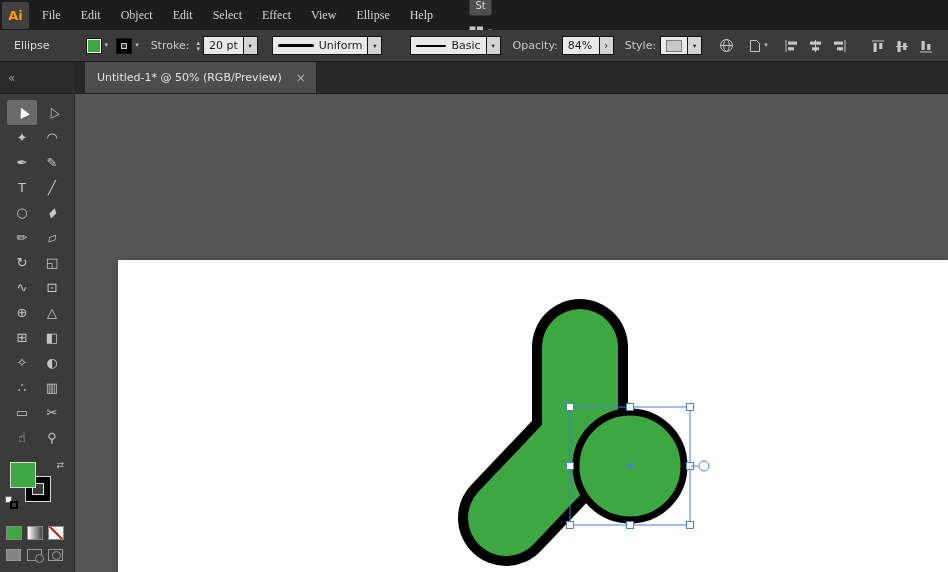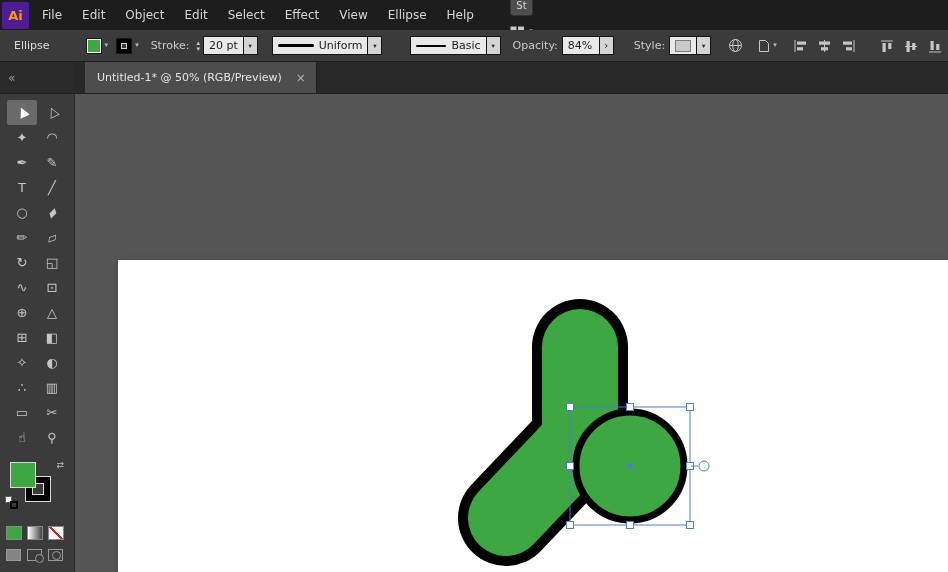--- a/index.html
+++ b/index.html
@@ -2,22 +2,22 @@
 <html style="--green: #3da742; --sel: #4a7fd6; --orange: #ff9a00;"><head>
 <meta charset="utf-8">
 <style>
   * { box-sizing: border-box; margin: 0; padding: 0; }
   html,body { width:948px; height:572px; overflow:hidden; }
   body { font-family:"DejaVu Sans","Liberation Sans",sans-serif; background:#565656; position:relative; }
   .app { position:absolute; inset:0; display:flex; flex-direction:column; }
 
   
   .menubar { height:30px; background:#1d1d1d; display:flex; align-items:center; flex:none; }
-  .logo { width:27px; height:27px; margin:1px 3px 1px 2px; background:#4c1d95; color:var(--orange); font-weight:bold; font-size:13px; display:flex; align-items:center; justify-content:center; border-radius:2px; }
-  .menus { display:flex; height:100%; }
+  .logo { width:27px; height:27px; margin:1px 3px 1px 2px; background:#404040; color:var(--orange); font-weight:bold; font-size:13px; display:flex; align-items:center; justify-content:center; border-radius:2px; }
+  .menus { display:flex; height:100%;font-family:Liberation Serif, serif; }
   .menu-item { line-height:30px; padding:0 10px; font-size:12px; color:#d6d6d6; cursor:default; }
   .mb-right { margin-left:26px; display:flex; align-items:center; gap:10px;flex-direction:column; }
   .mb-btn { width:23px; height:20px; background:#4f4f4f; border:1px solid #333; border-radius:3px; color:#d9d9d9; font-size:10px; font-family:inherit; display:flex; align-items:center; justify-content:center; }
   .ws, .touch { display:flex; align-items:center; gap:4px; }
   .chev { color:#b9b9b9; font-size:7px; line-height:1; }
 
   
   .controlbar { height:32px; background:#3b3b3b; border-bottom:1px solid #1e1e1e; display:flex; align-items:center; font-size:11px; flex:none; }
   .lbl { color:#c9c9c9; }
   .ctx { color:#dcdcdc; margin-left:14px; }
@@ -171,21 +171,21 @@
       </span>
       <span class="cbtn">▾</span>
     </div>
 
     <span class="lbl" style="margin-left:12px">Opacity:</span>
     <div class="combo" style="margin-left:4px">
       <span class="cfield" style="min-width:38px">84%</span>
       <span class="cbtn fly">›</span>
     </div>
 
-    <span class="lbl" style="margin-left:20px">Style:</span>
+    <span class="lbl" style="margin-left:11px">Style:</span>
     <div class="combo" style="margin-left:4px">
       <span class="cfield">
           <span class="stylebox"></span>
         </span>
       <span class="cbtn">▾</span>
     </div>
 
     <span class="iconbtn" style="margin-left:17px">
       <svg width="15" height="15">
         <circle class="ic-stroke" cx="7.5" cy="7.5" r="6"></circle>

